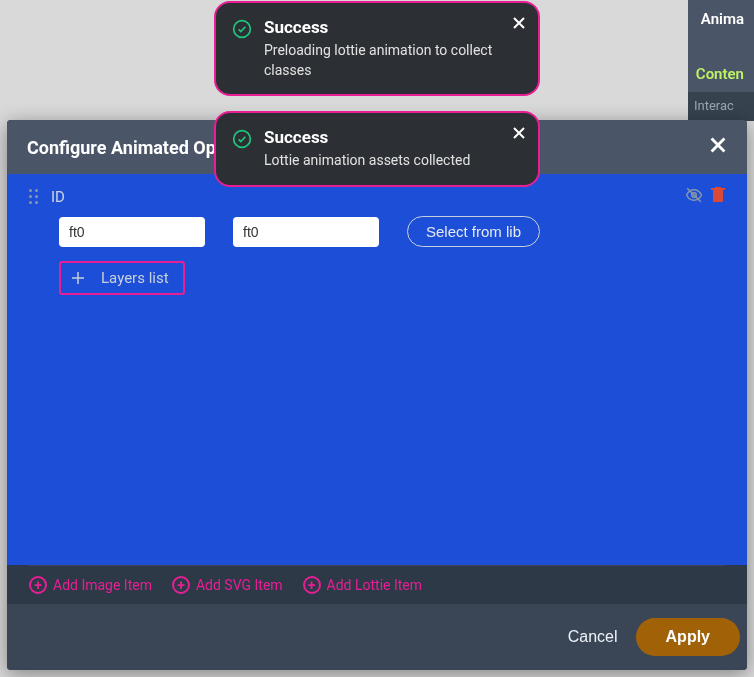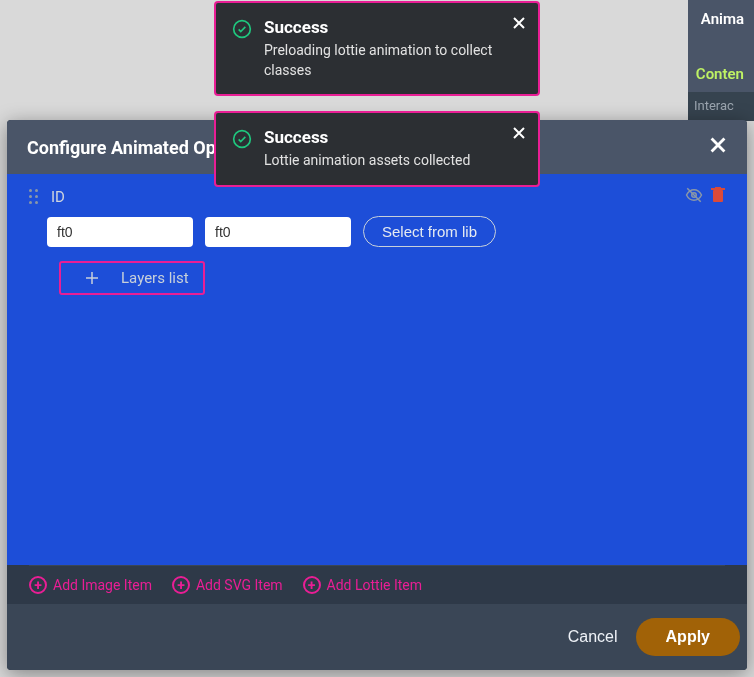--- a/index.html
+++ b/index.html
@@ -50,21 +50,21 @@
       padding-top: 6px;
     }
 
     
     .toast {
       position: absolute;
       left: 214px;
       width: 326px;
       background: #2c2f33;
       border: 2px solid #e91e95;
-      border-radius: 4px;
+      border-radius: 16px;
       padding: 14px 16px;
       display: flex;
       gap: 12px;
       z-index: 100;
     }
     .toast-1 { top: 1px; }
     .toast-2 { top: 111px; }
     .toast-icon {
       width: 20px;
       height: 20px;
@@ -129,22 +129,22 @@
     }
     .drag-dot { width: 3px; height: 3px; background: #8a97a8; border-radius: 50%; }
 
     .id-label { color: #d0d6de; font-size: 15px; }
     .row-actions { margin-left: auto; display: flex; gap: 8px; align-items: center; }
     .eye-icon { color: #8a97a8; }
     .trash-icon { color: #d94a3a; }
 
     .inputs-row {
       display: flex;
-      gap: 12px;
-      margin-left: 18px;
+      gap: 28px;
+      margin-left: 30px;
       align-items: center;
     }
     .text-input {
       width: 146px;
       height: 30px;
       border-radius: 4px;
       border: none;
       background: #fff;
       padding: 0 10px;
       font-size: 14px;
@@ -158,23 +158,23 @@
       border-radius: 20px;
       font-size: 15px;
       cursor: pointer;
     }
 
     .layers-btn {
       margin-top: 14px;
       margin-left: 30px;
       display: inline-flex;
       align-items: center;
-      gap: 22px;
+      gap: 16px;
       border: 2px solid #e91e95;
-      padding: 6px 14px 6px 24px;
+      padding: 6px 14px 6px 10px;
       border-radius: 3px;
       color: #c7d0da;
       font-size: 15px;
       cursor: pointer;
     }
     .plus-sm {
       width: 14px; height: 14px;
       display: flex; align-items: center; justify-content: center;
       color: #c7d0da;
     }

